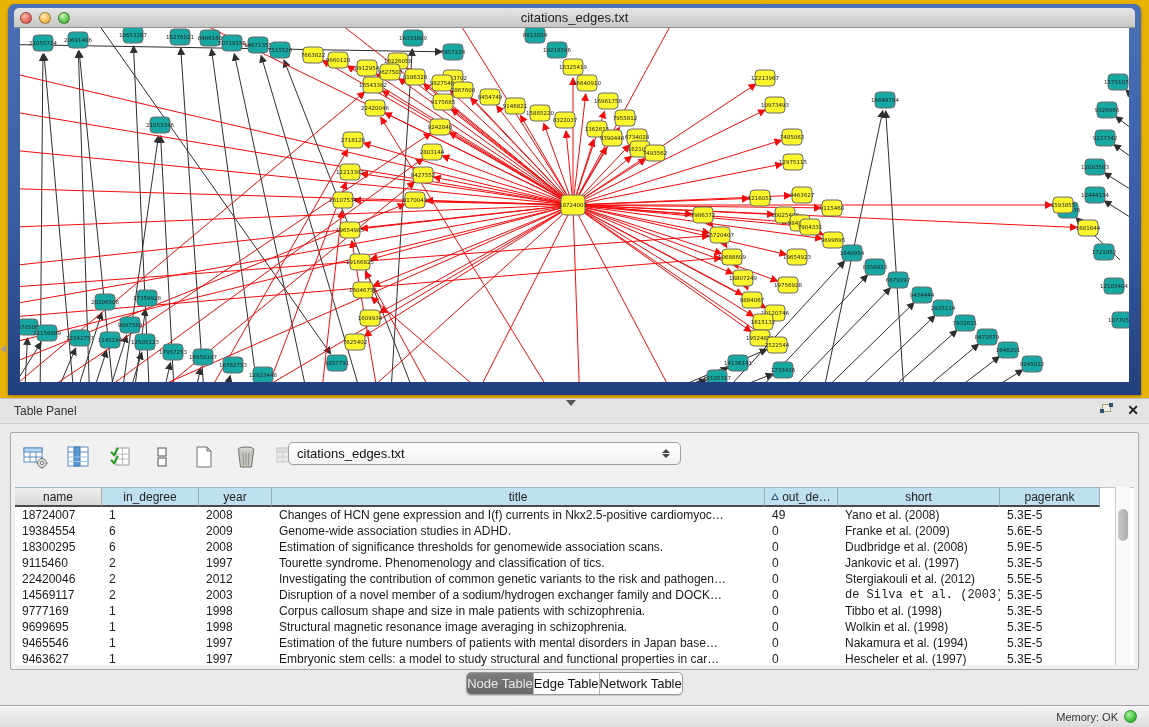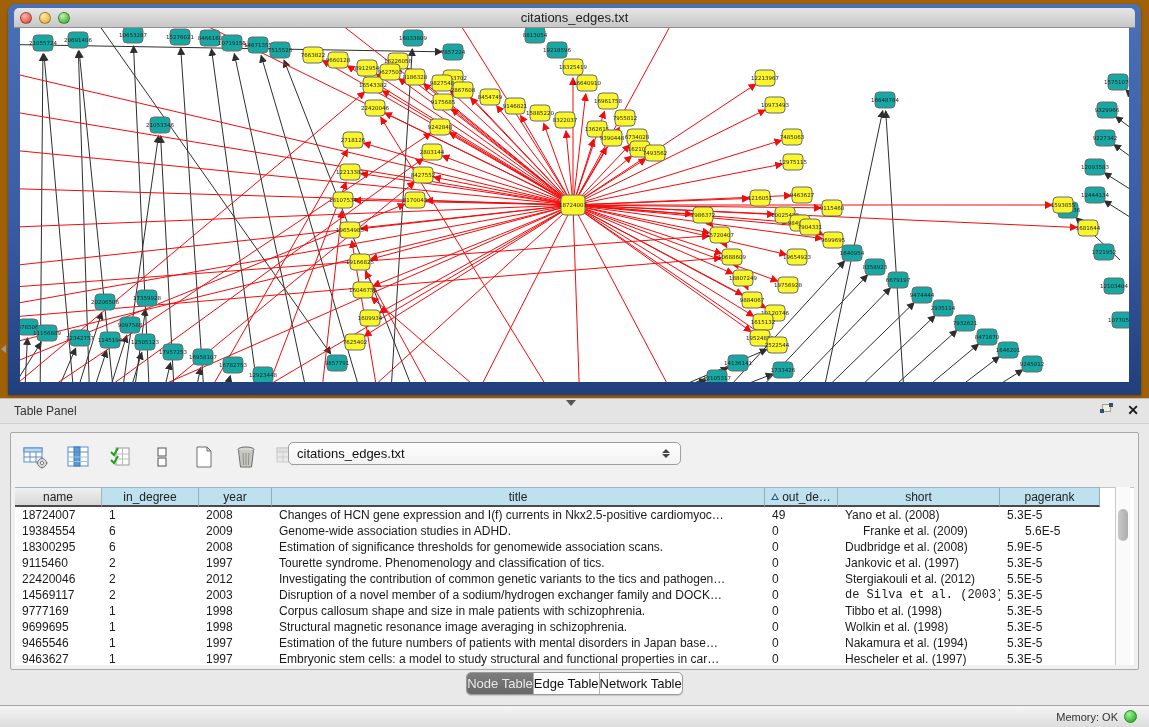--- a/index.html
+++ b/index.html
@@ -1,18 +1,18 @@
 <!DOCTYPE html>
 <html><head>
 <meta charset="utf-8">
 <style>
   * { margin:0; padding:0; box-sizing:border-box; }
   html,body { width:1149px; height:727px; }
   body { font-family:"Liberation Sans", sans-serif; background:#E8E8E8; position:relative; overflow:hidden; }
-  .stage { position:absolute; inset:0; width:1149px; height:727px; background:#a16207; }
+  .stage { position:absolute; inset:0; width:1149px; height:727px; background:#eab308; }
 
   
   .net-window { position:absolute; left:8px; top:4px; width:1133px; height:391px;
     background:linear-gradient(180deg,#4a70b6 0%,#3a5ca5 55%,#203f7c 100%);
     border-radius:7px 7px 0 0; box-shadow:0 1px 3px rgba(0,0,0,.35); }
   .net-titlebar { position:absolute; left:6px; right:6px; top:4px; height:20px;
     background:linear-gradient(180deg,#e6e6e6,#c7c7c7); border-radius:5px 5px 0 0;
     border-bottom:1px solid #8f8f8f; display:flex; align-items:center; }
   .traffic { display:flex; gap:7px; padding-left:6px; }
   .light { width:12px; height:12px; border-radius:50%; border:1px solid rgba(0,0,0,.35); }
@@ -847,21 +847,21 @@
             <div class="td" style="width: 73px;">49</div>
             <div class="td" style="width: 162px;">Yano et al. (2008)</div>
             <div class="td" style="width: 100px;">5.3E-5</div>
           </div>
           <div class="tr">
             <div class="td" style="width: 87px;">19384554</div>
             <div class="td" style="width: 97px;">6</div>
             <div class="td" style="width: 73px;">2009</div>
             <div class="td" style="width: 493px;">Genome-wide association studies in ADHD.</div>
             <div class="td" style="width: 73px;">0</div>
-            <div class="td" style="width: 162px; margin-left: 18px;">Franke et al. (2009)</div>
+            <div class="td" style="width: 162px;">Franke et al. (2009)</div>
             <div class="td" style="width: 100px;">5.6E-5</div>
           </div>
           <div class="tr">
             <div class="td" style="width: 87px;">18300295</div>
             <div class="td" style="width: 97px;">6</div>
             <div class="td" style="width: 73px;">2008</div>
             <div class="td" style="width: 493px;">Estimation of significance thresholds for genomewide association scans.</div>
             <div class="td" style="width: 73px;">0</div>
             <div class="td" style="width: 162px;">Dudbridge et al. (2008)</div>
             <div class="td" style="width: 100px;">5.9E-5</div>
@@ -872,21 +872,21 @@
             <div class="td" style="width: 73px;">1997</div>
             <div class="td" style="width: 493px;">Tourette syndrome. Phenomenology and classification of tics.</div>
             <div class="td" style="width: 73px;">0</div>
             <div class="td" style="width: 162px;">Jankovic et al. (1997)</div>
             <div class="td" style="width: 100px;">5.3E-5</div>
           </div>
           <div class="tr">
             <div class="td" style="width: 87px;">22420046</div>
             <div class="td" style="width: 97px;">2</div>
             <div class="td" style="width: 73px;">2012</div>
-            <div class="td" style="width: 493px;">Investigating the contribution of common genetic variants to the tics and pathogen…</div>
+            <div class="td" style="width: 493px;">Investigating the contribution of common genetic variants to the risk and pathogen…</div>
             <div class="td" style="width: 73px;">0</div>
             <div class="td" style="width: 162px;">Stergiakouli et al. (2012)</div>
             <div class="td" style="width: 100px;">5.5E-5</div>
           </div>
           <div class="tr">
             <div class="td" style="width: 87px;">14569117</div>
             <div class="td" style="width: 97px;">2</div>
             <div class="td" style="width: 73px;">2003</div>
             <div class="td" style="width: 493px;">Disruption of a novel member of a sodium/hydrogen exchanger family and DOCK…</div>
             <div class="td" style="width: 73px;">0</div>

